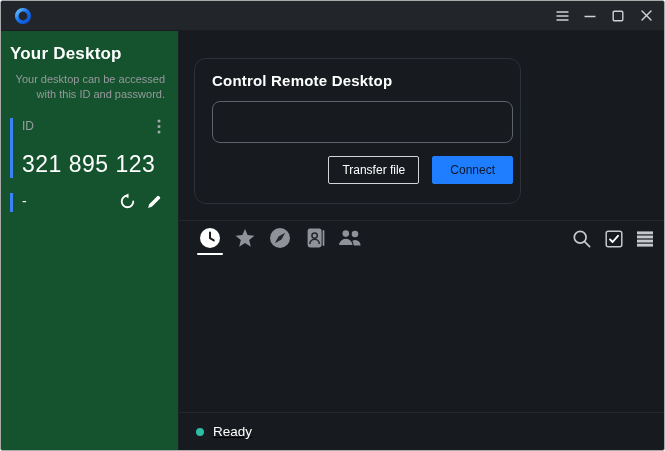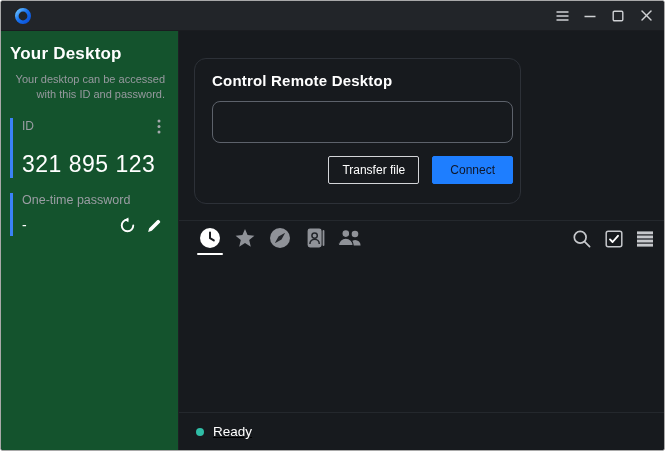--- a/index.html
+++ b/index.html
@@ -120,21 +120,20 @@
                   <circle cx="2" cy="7.5" r="1.5"></circle>
                   <circle cx="2" cy="13" r="1.5"></circle>
                 </g>
               </svg>
           </span>
         </div>
         <div class="id-value">321 895 123</div>
       </div>
 
       <div class="sb-section">
-        <div class="pw-label">One-time password</div>
         <div class="pw-row">
           <span class="pw-value">-</span>
           <span class="pw-actions">
             <span class="icon-btn">
               <svg width="17" height="17" viewBox="0 0 18 18">
                 <path d="M9 2.9 A6.1 6.1 0 1 0 15.1 9" fill="none" stroke="#ffffff" stroke-width="2" stroke-linecap="round"></path>
                 <path d="M10 0.4 L10 5.6 L5.6 3 Z" fill="#ffffff"></path>
               </svg>
             </span>
             <span class="icon-btn">

